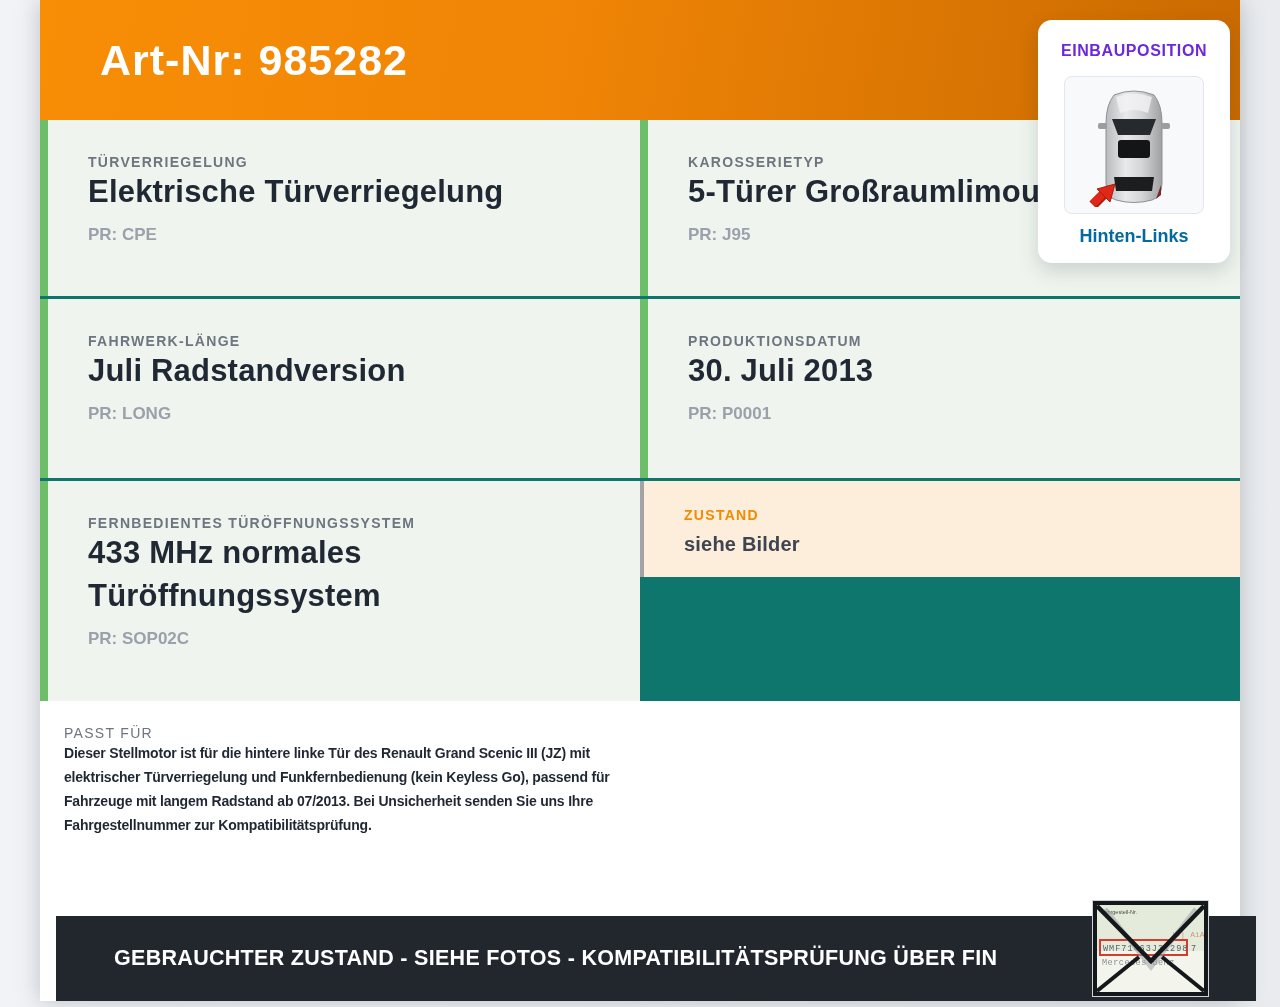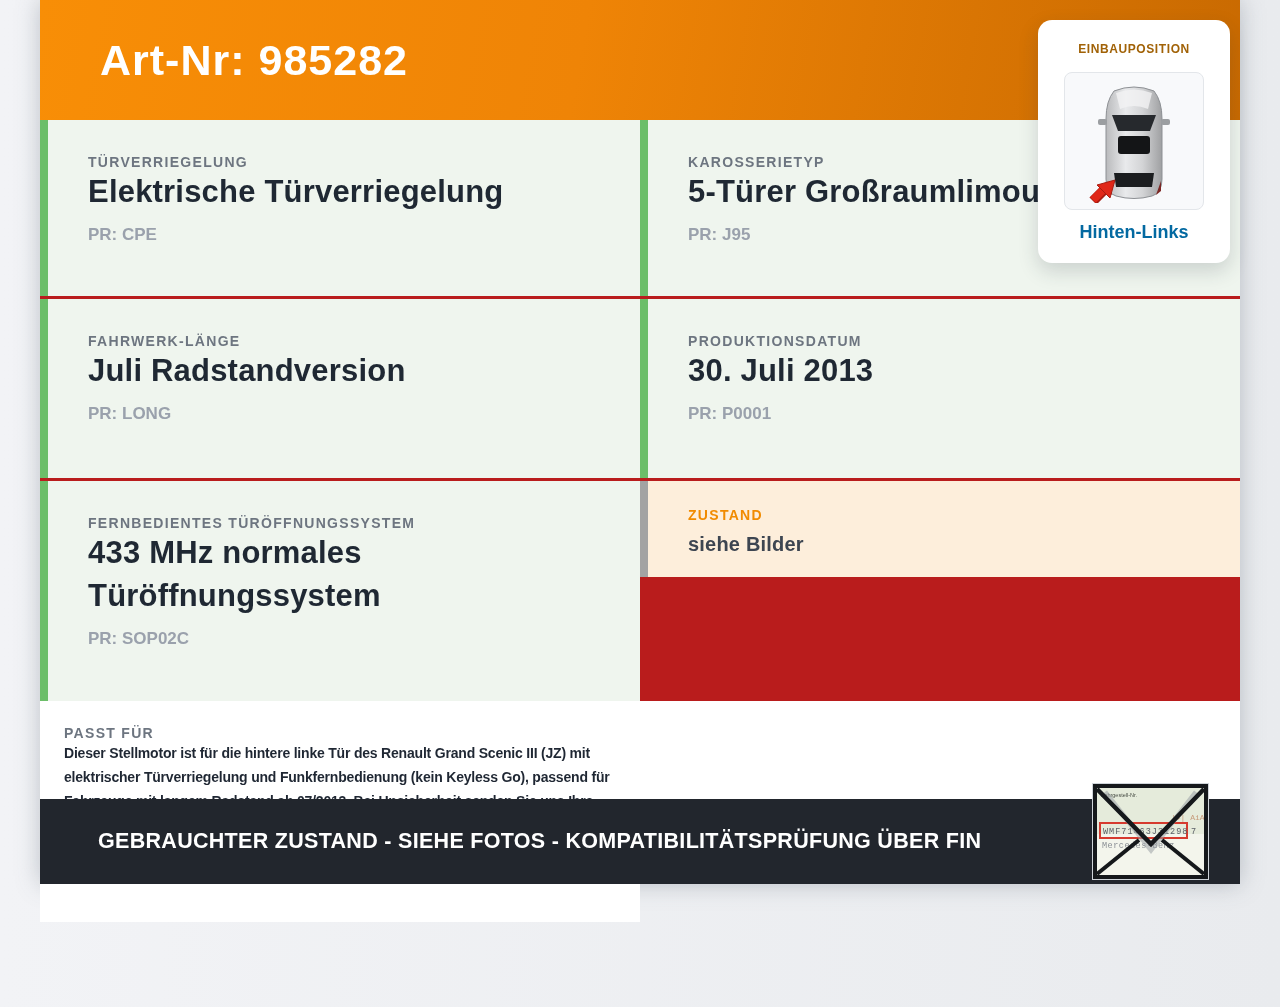--- a/index.html
+++ b/index.html
@@ -4,21 +4,21 @@
 <style>
   * { margin: 0; padding: 0; box-sizing: border-box; }
   html, body { width: 1280px; height: 1007px; overflow: hidden; }
   body {
     font-family: "Liberation Sans", "DejaVu Sans", sans-serif;
     background: linear-gradient(90deg, #f2f3f6 0%, #e9ebee 100%);
   }
   .page {
     position: relative;
     width: 1200px;
-    height: 884px;
+    height: 1001px;
     margin-left: 40px;
     background: #ffffff;
     box-shadow: 0 0 22px rgba(90,100,115,0.35);
   }
   
   .header {
     height: 120px;
     background: linear-gradient(100deg, #f88e06 0%, #ef8406 45%, #c96a01 100%);
     display: flex;
     align-items: center;
@@ -29,21 +29,21 @@
     font-size: 43px;
     font-weight: 800;
     letter-spacing: 1px;
   }
   
   .grid {
     display: grid;
     grid-template-columns: 600px 600px;
     grid-template-rows: 176px 179px 220px;
     row-gap: 3px;
-    background: #b91c1c;
+    background: #0f766e;
   }
   .card {
     background: #eff5ee;
     border-left: 8px solid #6cbe69;
     padding: 34px 24px 0 40px;
     overflow: hidden;
   }
   .card .label {
     font-size: 14px;
     font-weight: 700;
@@ -61,59 +61,59 @@
   .card .value.nowrap { white-space: nowrap; }
   .card .pr {
     margin-top: 12px;
     font-size: 17px;
     color: #9aa1ac;
     font-weight: bold;
   }
   .cell-small { align-self: start; }
   .card.zustand {
     height: 96px;
-    border-left: 8px solid #a3a3a3;
+    border-left: 4px solid #a3a3a3;
     background: #fdeedb;
     padding-top: 26px;
   }
   .card.zustand .label { color: #f18b00; }
   .card.zustand .value {
     font-size: 20px;
     font-weight: 600;
     line-height: 26px;
     margin-top: 8px;
     color: #3d4551;
   }
   
   .passt {
     height: 221px;
     width: 600px;
     padding: 24px 0 0 24px;
     background: #ffffff;
   }
   .passt .label {
     font-size: 14px;
-    font-weight: 700;
+    font-weight: 400;
     letter-spacing: 1.3px;
     color: #6d7580;
     text-transform: uppercase;
   }
   .passt .text {
     margin-top: 0;
     width: 575px;
     font-size: 14px;
     font-weight: 700;
     line-height: 24px;
     color: #1f2733;
     letter-spacing: -0.2px;
   }
   
   .footer {
     position: absolute;
-    left: 0; bottom: 0;
+    left: 16px; bottom: 0;
     width: 1200px;
     height: 85px;
     background: #22262d;
     display: flex;
     align-items: center;
     padding-left: 58px;
   }
   .footer .footer-text {
     color: #ffffff;
     font-size: 21.5px;
@@ -137,22 +137,22 @@
     width: 192px;
     height: 243px;
     background: #ffffff;
     border-radius: 14px;
     box-shadow: 0 8px 20px rgba(40,50,60,0.18);
     z-index: 10;
     text-align: center;
     padding-top: 22px;
   }
   .einbau .einbau-label {
-    color: #a16207;
-    font-size: 12px;
+    color: #6d28d9;
+    font-size: 16px;
     font-weight: 800;
     letter-spacing: 0.6px;
   }
   .einbau .car-box {
     margin: 16px auto 0;
     width: 140px;
     height: 138px;
     background: #f8f9fb;
     border: 1px solid #e3e6ea;
     border-radius: 8px;

